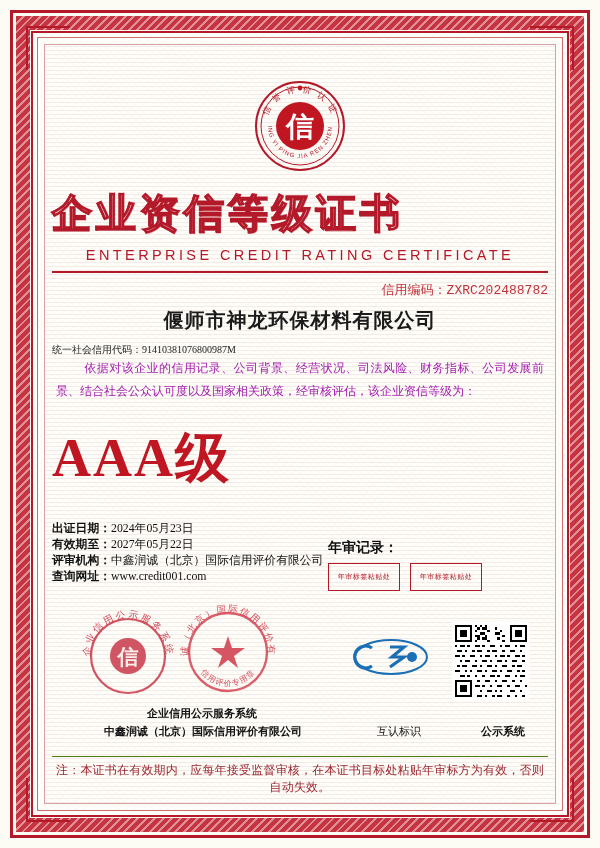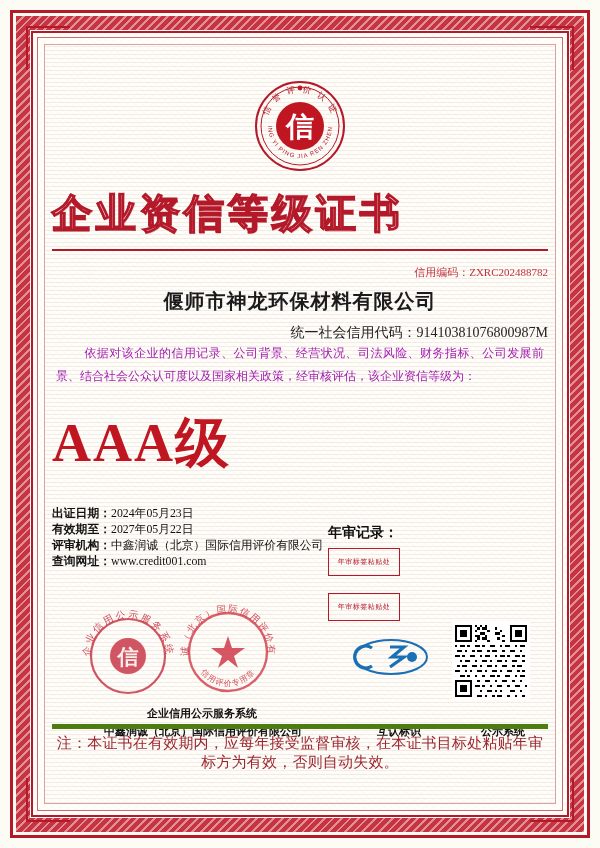--- a/index.html
+++ b/index.html
@@ -142,39 +142,39 @@
   .title-rule {
     width: 100%;
     height: 2px;
     background: #b4192a;
     margin: 8px 0 0 0;
   }
 
   
   .credit-code-row {
     text-align: right;
-    margin-top: 14px;
-    font-size: 11px;
+    margin-top: 8px;
+    font-size: 13px;
     color: #c2323c;
-    font-family: Liberation Serif, serif;
+    font-family: Liberation Mono, monospace;
   }
   .credit-code-row .value { color: #c2323c; }
 
   
   .company-name {
     text-align: center;
     font-size: 20px;
     font-weight: bold;
     color: #1b1b1b;
     margin-top: 8px;
     letter-spacing: 1px;
   }
   .uscc {
-    text-align: right;
-    font-size: 14px;
+    text-align: left;
+    font-size: 10px;
     color: #222;
     margin-top: 9px;
   }
 
   
   .body-text {
     font-size: 12px;
     line-height: 1.95;
     color: #a21caf;
     text-align: justify;
@@ -213,22 +213,21 @@
     width: 220px;
   }
   .annual-label {
     font-size: 14px;
     font-weight: bold;
     color: #111;
     margin-bottom: 6px;
   }
   .annual-boxes {
     display: flex;
-    gap: 17px;
-    flex-direction: column;
+    gap: 10px;
   }
   .annual-box {
     width: 70px;
     height: 26px;
     border: 1px solid #b4192a;
     color: #b4192a;
     font-size: 7px;
     display: flex;
     align-items: center;
     justify-content: center;
@@ -257,32 +256,32 @@
 
   .stamp-caption {
     position: absolute;
     font-size: 11px;
     color: #111;
     text-align: center;
     white-space: nowrap;
   }
   .cap-1 { left: 30px; top: 104px; width: 240px; font-weight: bold; }
   .cap-2 { left: 16px; top: 122px; width: 270px; font-weight: bold; }
-  .cap-3 { left: 300px; top: 122px; width: 94px; font-weight: bold; }
+  .cap-3 { left: 300px; top: 122px; width: 94px; font-weight: normal; }
   .cap-4 { left: 404px; top: 122px; width: 94px; font-weight: bold; }
 
   
   .footnote {
     position: absolute;
     left: 0;
     right: 0;
-    bottom: 24px;
-    border-top: 5px solid #4d7c0f;
+    bottom: 0;
+    border-top: 1px solid #4d7c0f;
     padding-top: 5px;
-    font-size: 15px;
+    font-size: 12px;
     color: #9a2630;
     text-align: center;
     letter-spacing: 0.2px;
   }
 
   
   .qrcode {
     width: 78px;
     height: 78px;
     background: #fff;
@@ -323,20 +322,21 @@
           </text>
           <text font-family="Liberation Sans, sans-serif" font-size="6" fill="#b4192a" letter-spacing="1">
             <textPath href="#arcBot" startOffset="50%" text-anchor="middle">PING YI PING JIA REN ZHENG</textPath>
           </text>
           <circle cx="46" cy="8" r="2.4" fill="#c01622"></circle>
         </svg>
       </div>
     </div>
 
     <div class="title-cn">企业资信等级证书</div>
+    <div class="title-en">ENTERPRISE CREDIT RATING CERTIFICATE</div>
     <div class="title-rule"></div>
 
     <div class="credit-code-row">
       <span>信用编码：</span><span class="value">ZXRC202488782</span>
     </div>
 
     <div class="company-name">偃师市神龙环保材料有限公司</div>
     <div class="uscc">
       <span>统一社会信用代码：</span><span>91410381076800987M</span>
     </div>

